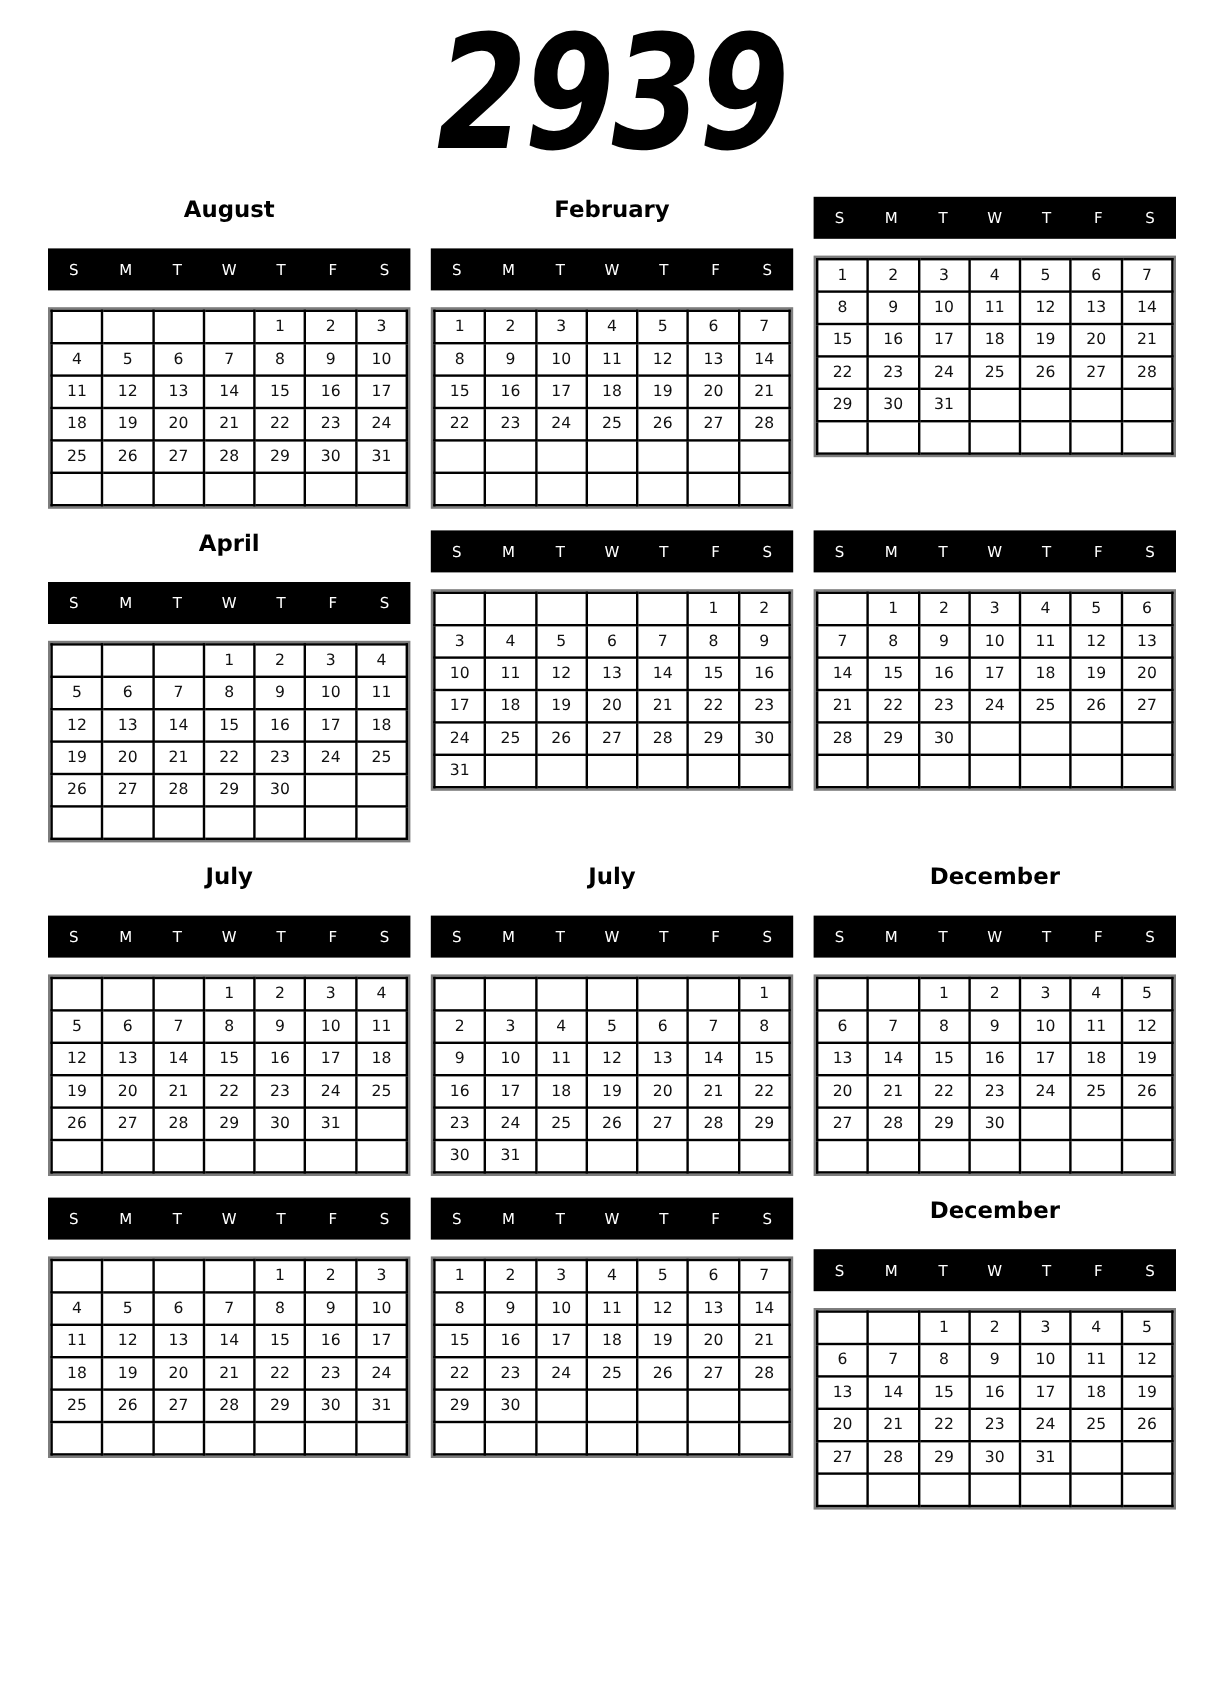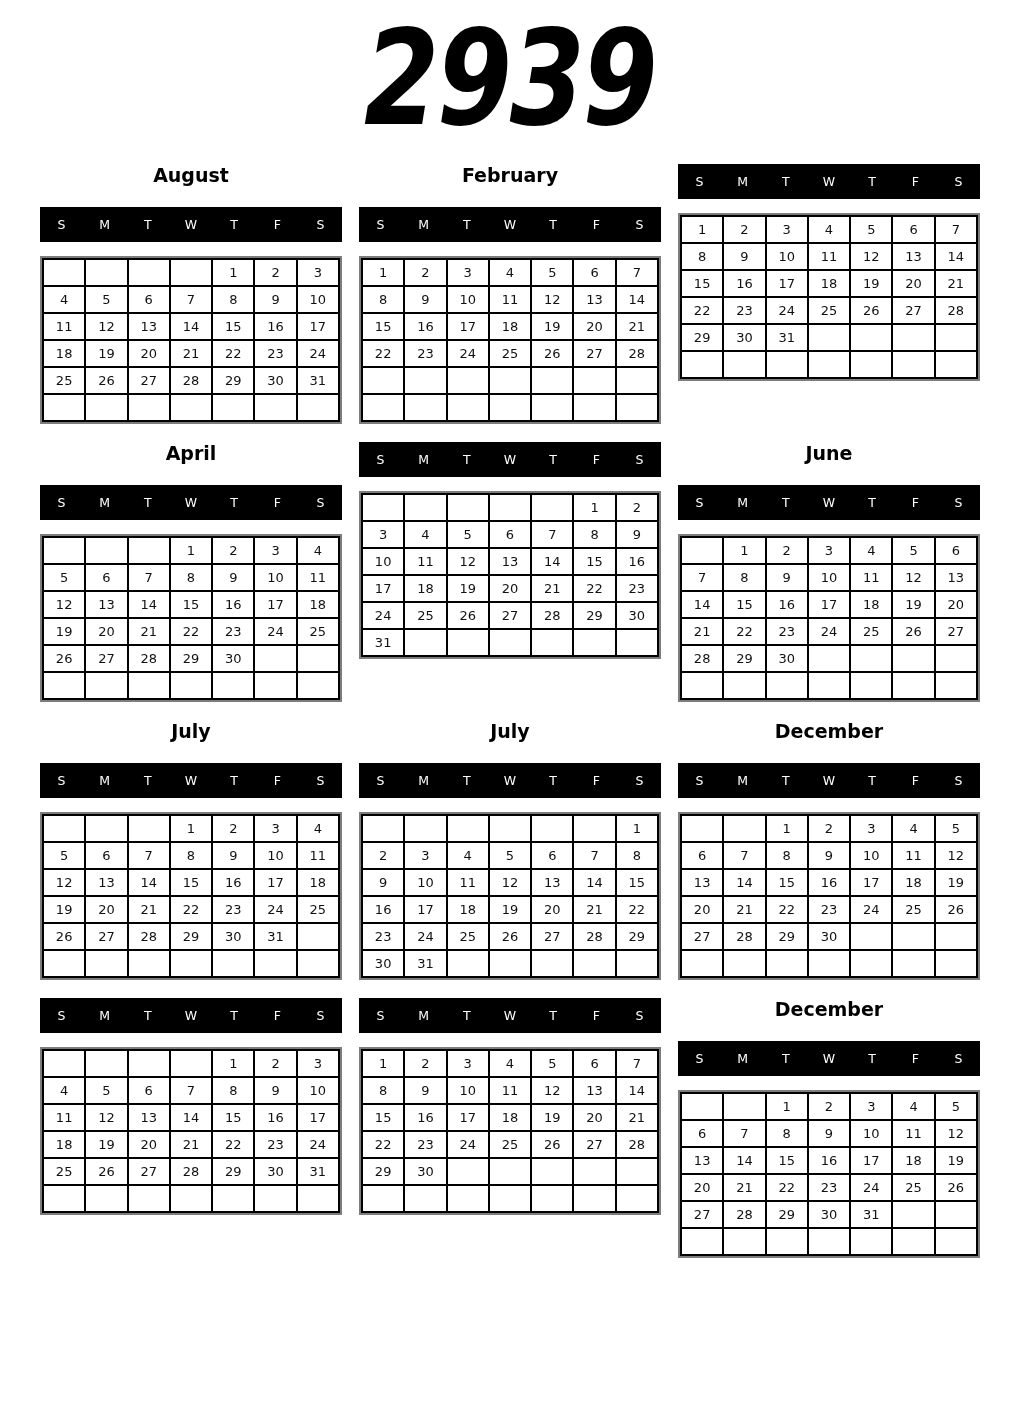--- a/index.html
+++ b/index.html
@@ -432,21 +432,20 @@
                 <td></td>
                 <td></td>
                 <td></td>
               </tr>
             </tbody>
           </table>
     </div>
   </section>
 
   <section class="month">
-    <h2 class="month-name">June</h2>
     <div class="weekday-bar">
           <span class="wd">S</span>
           <span class="wd">M</span>
           <span class="wd">T</span>
           <span class="wd">W</span>
           <span class="wd">T</span>
           <span class="wd">F</span>
           <span class="wd">S</span>
         </div>
     <div class="grid-wrap">

